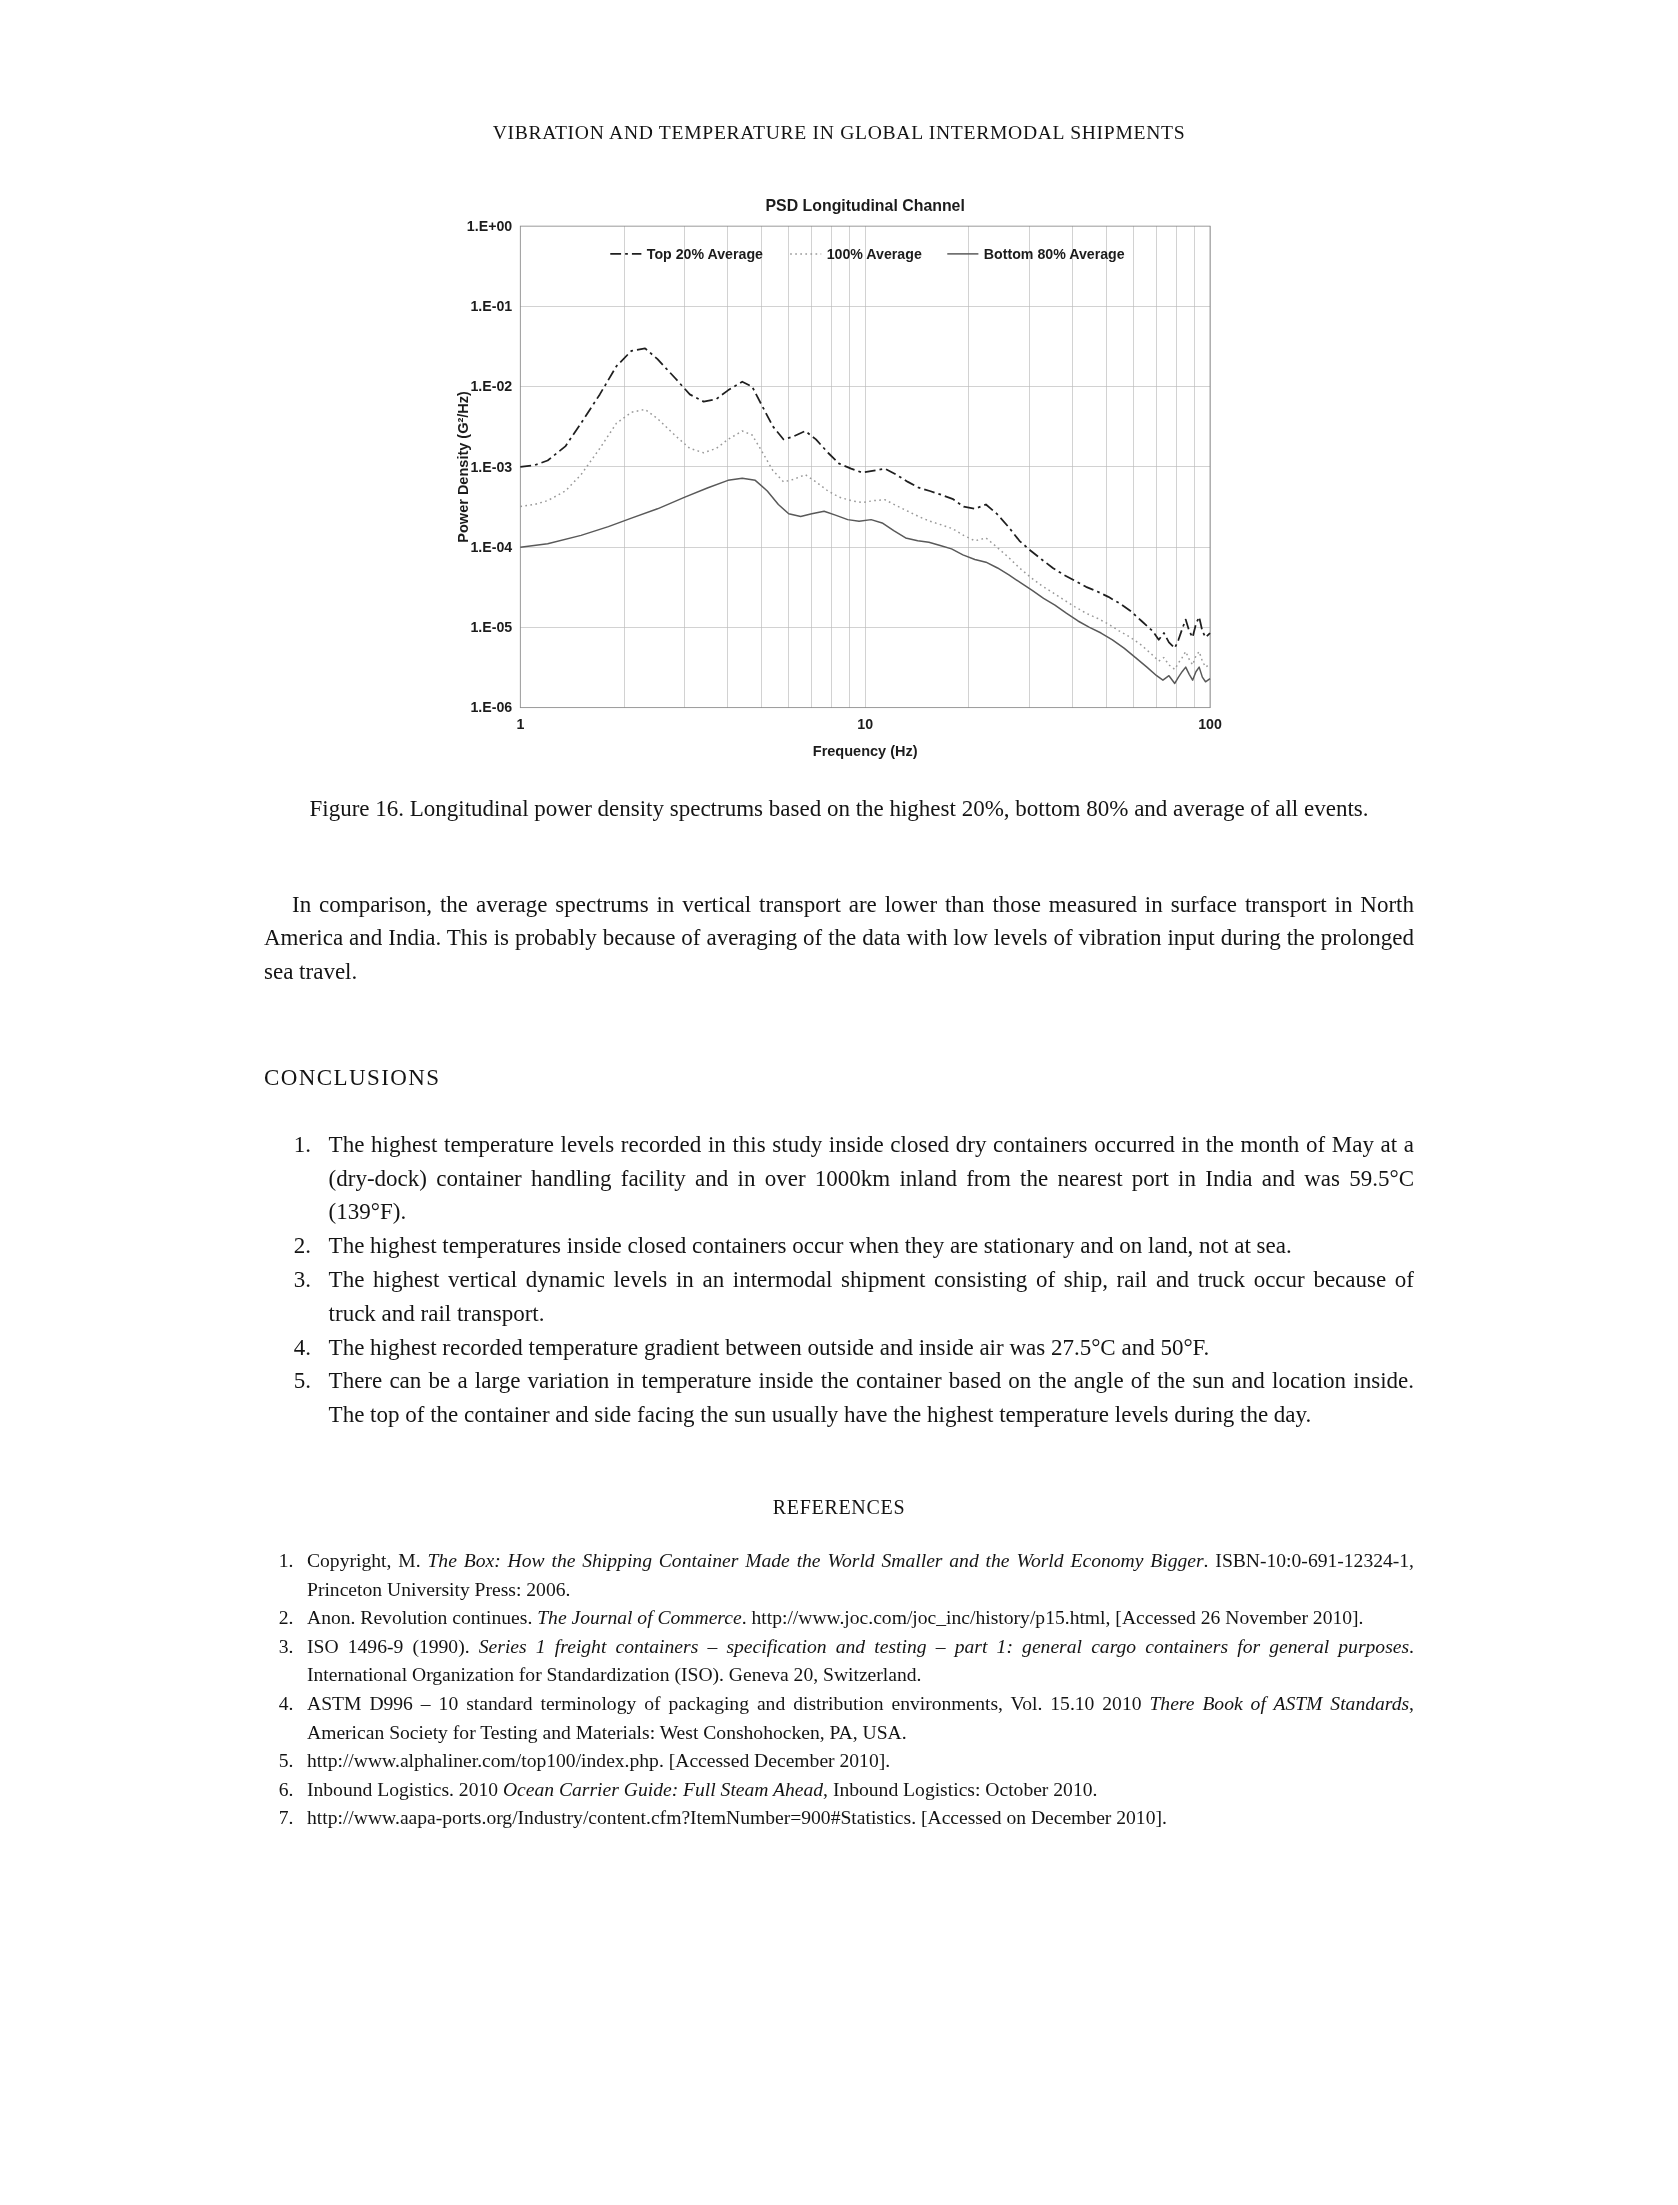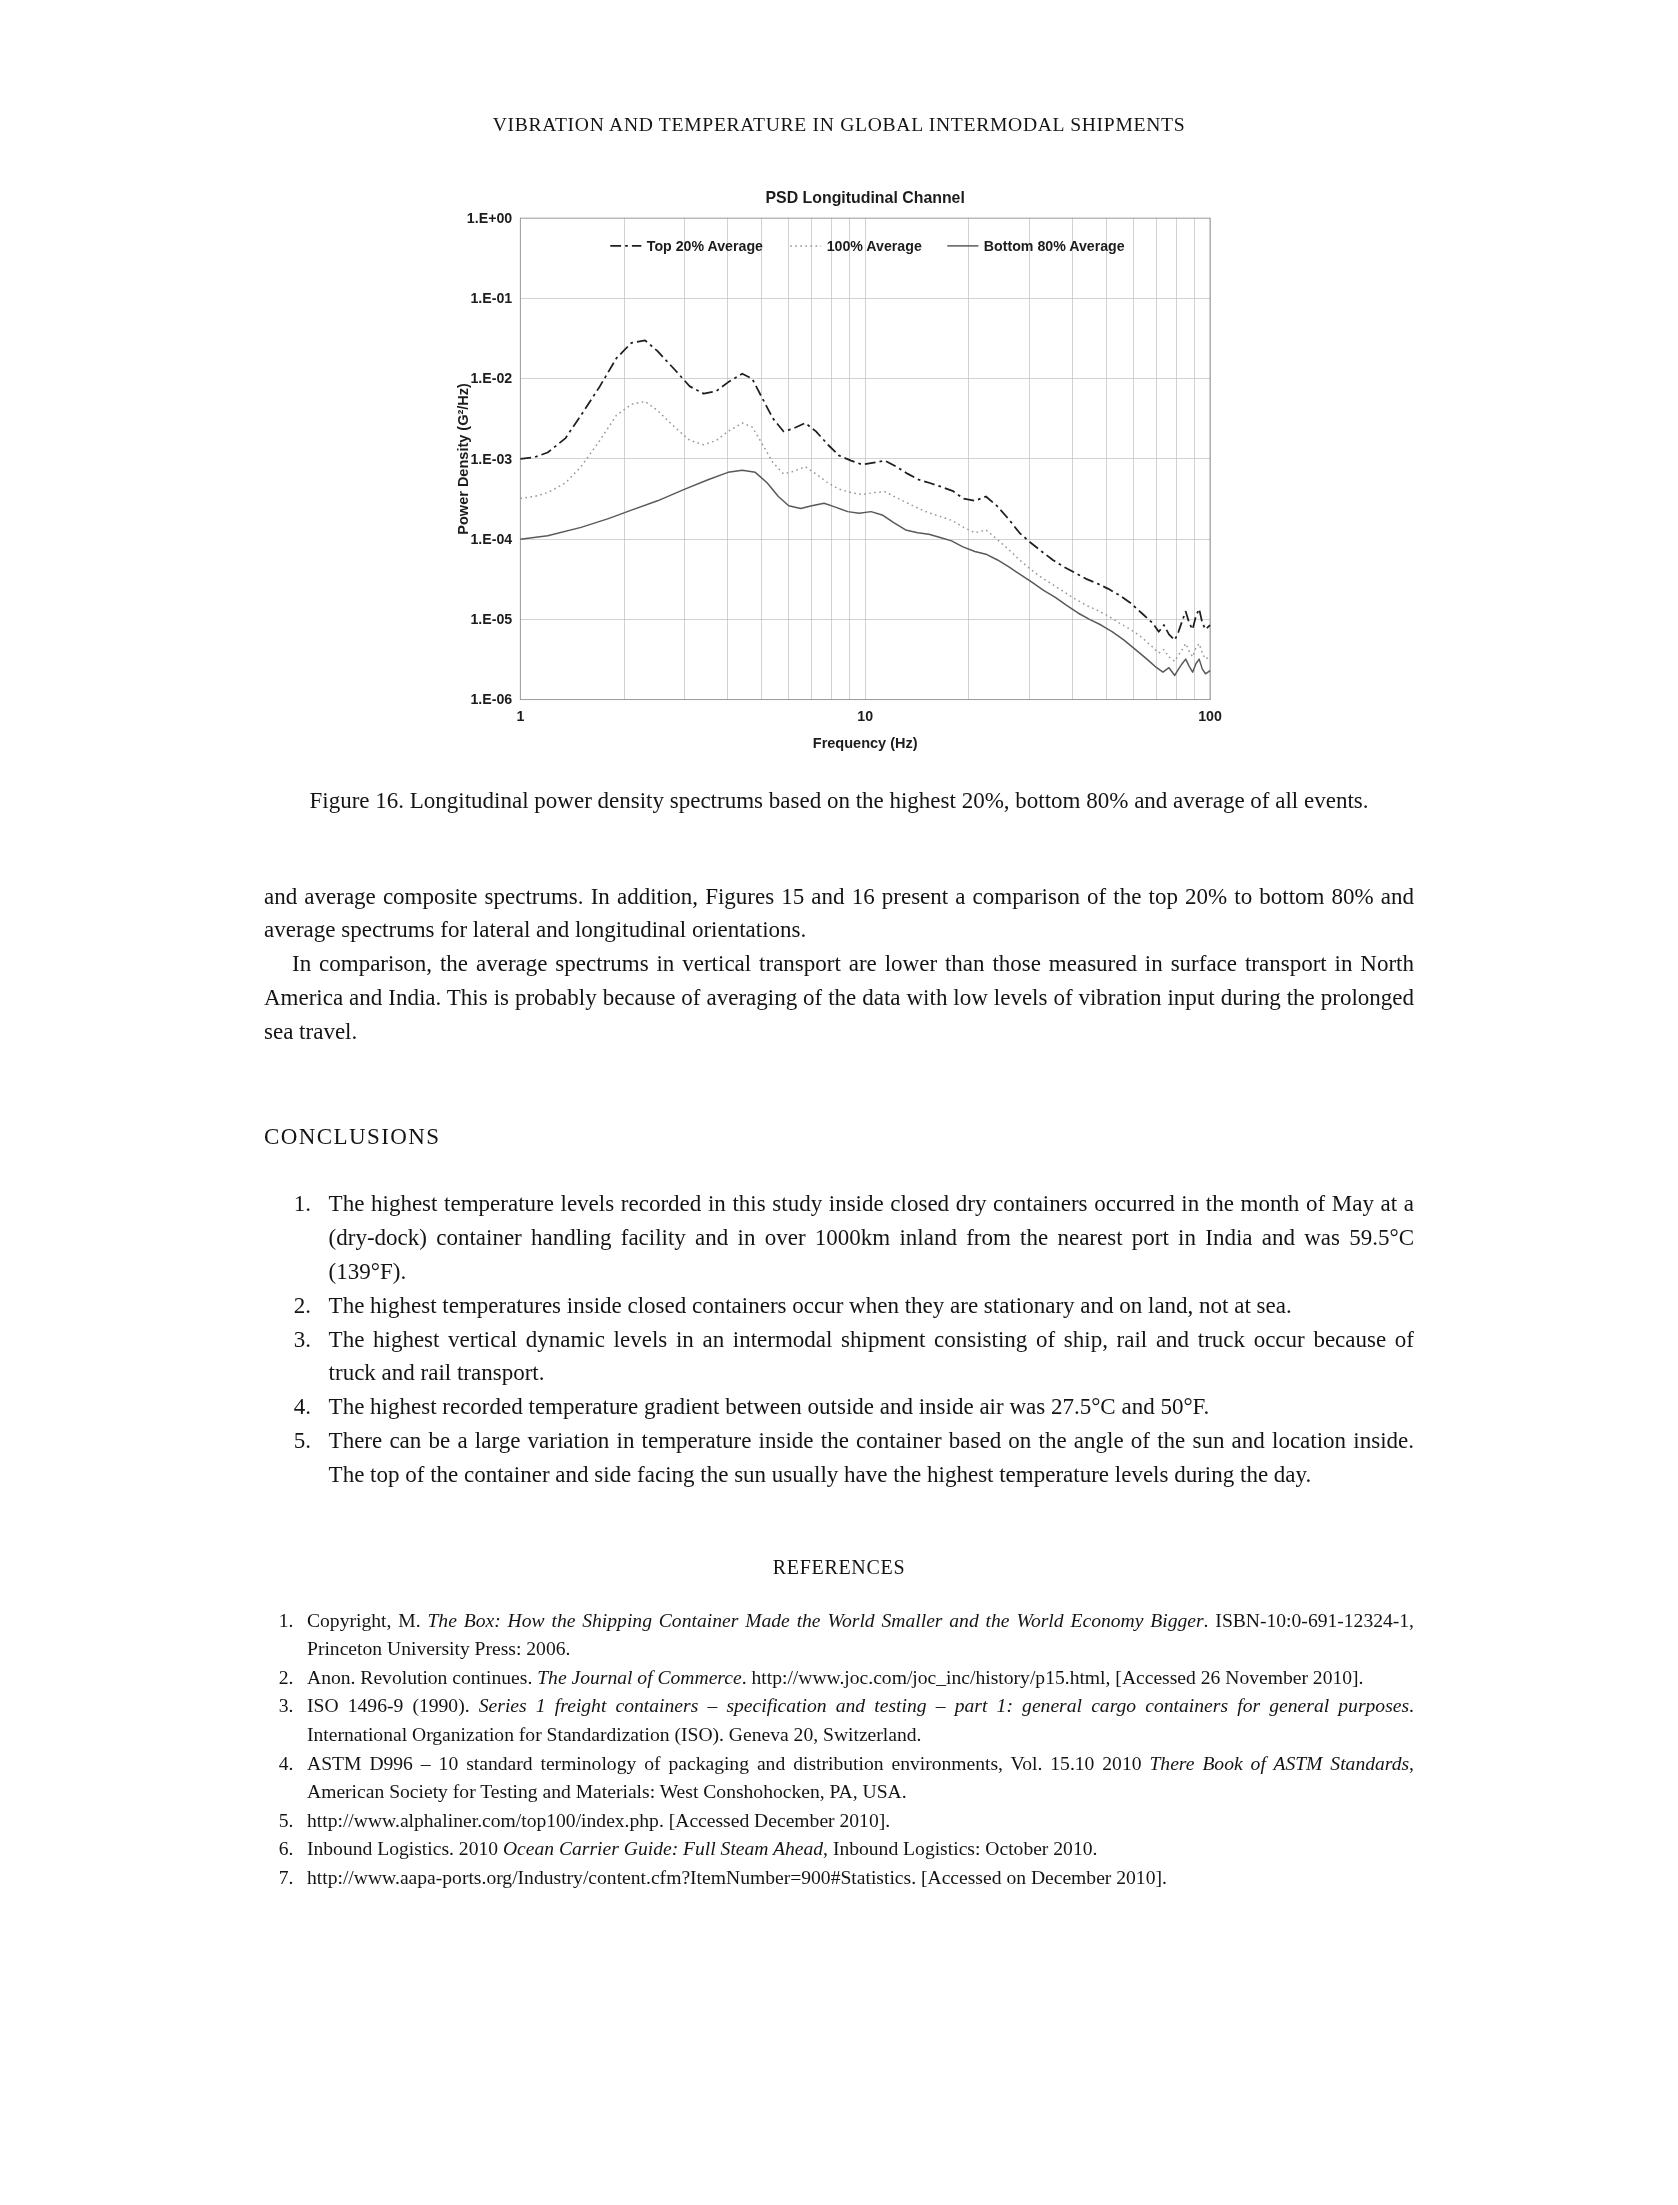--- a/index.html
+++ b/index.html
@@ -1,20 +1,20 @@
 <!DOCTYPE html>
 <html style="font-size:10.8px"><head>
 <meta charset="utf-8">
 <style>
   *{margin:0;padding:0;box-sizing:border-box}
   html,body{background:#ffffff}
   .page{
     width:1678px;height:2205px;background:#ffffff;position:relative;
     font-family:"Liberation Serif",serif;color:#141414;
-    padding:0 264px;overflow:hidden;
+    padding:8px 264px;overflow:hidden;
   }
   .running-head{
     padding-top:114px;text-align:center;font-size:19.6px;letter-spacing:0.7px;
   }
   .figure-block{margin-top:47px}
   .chart{width:785px;margin:0 auto}
   .chart svg text{font-family:"Liberation Sans",sans-serif;fill:#1c1c1c}
   .chart .t-title{font-size:23.5px;font-weight:bold}
   .chart .t-tick{font-size:21px;font-weight:bold}
   .chart .t-axis{font-size:21.5px;font-weight:bold}
@@ -102,21 +102,20 @@
             <line x1="507.0" y1="93" x2="553.0" y2="93" stroke="#999999" stroke-width="2.2" stroke-dasharray="2.5 5"></line>
             <text class="t-leg" x="561.0" y="100">100% Average</text>
             <line x1="739.4" y1="93" x2="785.4" y2="93" stroke="#595959" stroke-width="2.2"></line>
             <text class="t-leg" x="793.4" y="100">Bottom 80% Average</text>
           </g>
         </svg></div>
     <figcaption class="caption">Figure 16.  Longitudinal power density spectrums based on the highest 20%, bottom 80% and average of all events.</figcaption>
   </figure>
 
   <section class="body-text">
-    <p class="para">and average composite spectrums. In addition, Figures 15 and 16 present a comparison of the top 20% to bottom 80% and average spectrums for lateral and longitudinal orientations.</p>
     <p class="para indent">In comparison, the average spectrums in vertical transport are lower than those measured in surface transport in North America and India. This is probably because of averaging of the data with low levels of vibration input during the prolonged sea travel.</p>
   </section>
 
   <h2 class="section-heading">CONCLUSIONS</h2>
 
   <div id="conclusions-list">
       <div class="citem">
         <span class="num">1.</span>
         <span class="txt">The highest temperature levels recorded in this study inside closed dry containers occurred in the month of May at a (dry-dock) container handling facility and in over 1000km inland from the nearest port in India and was 59.5°C (139°F).</span>
       </div>

